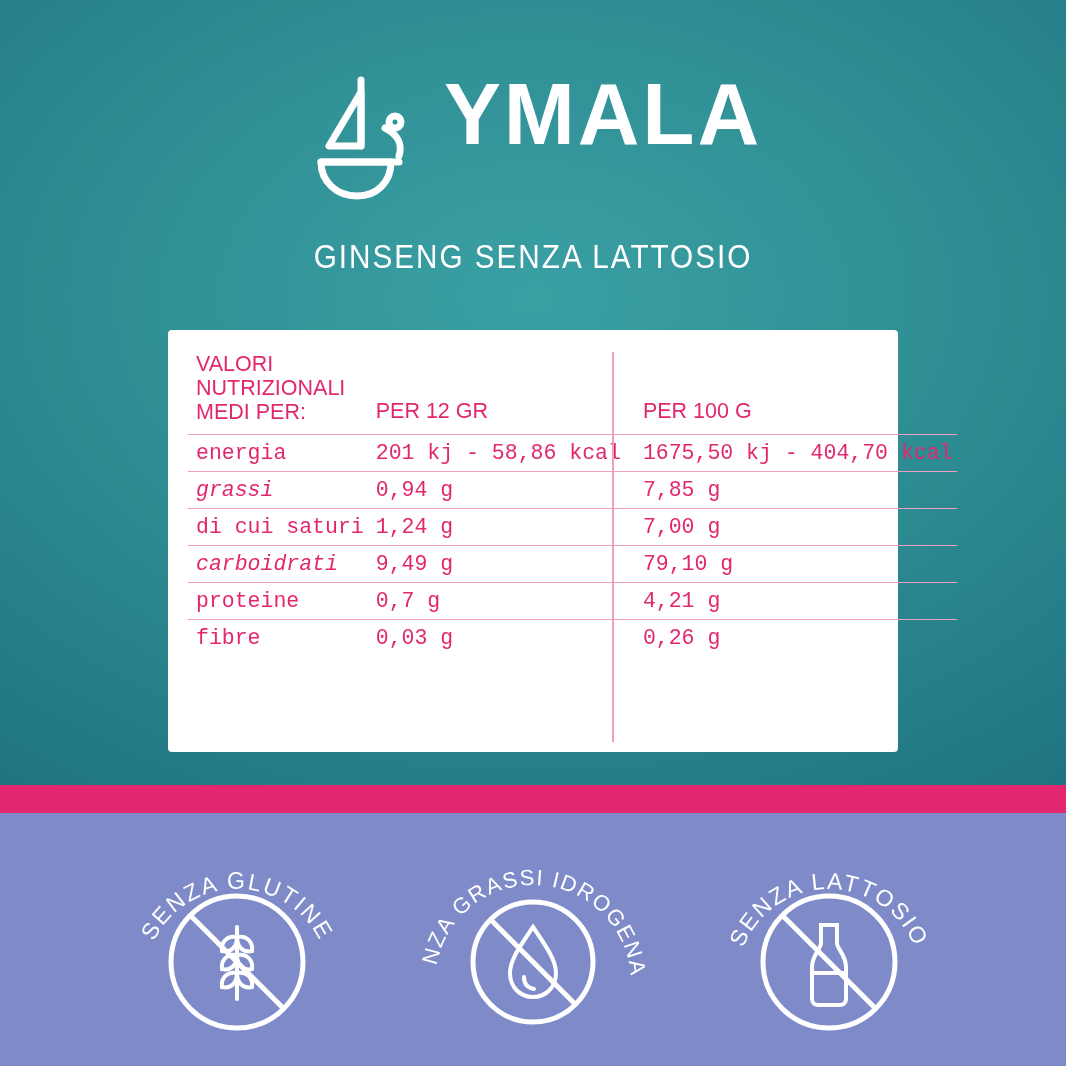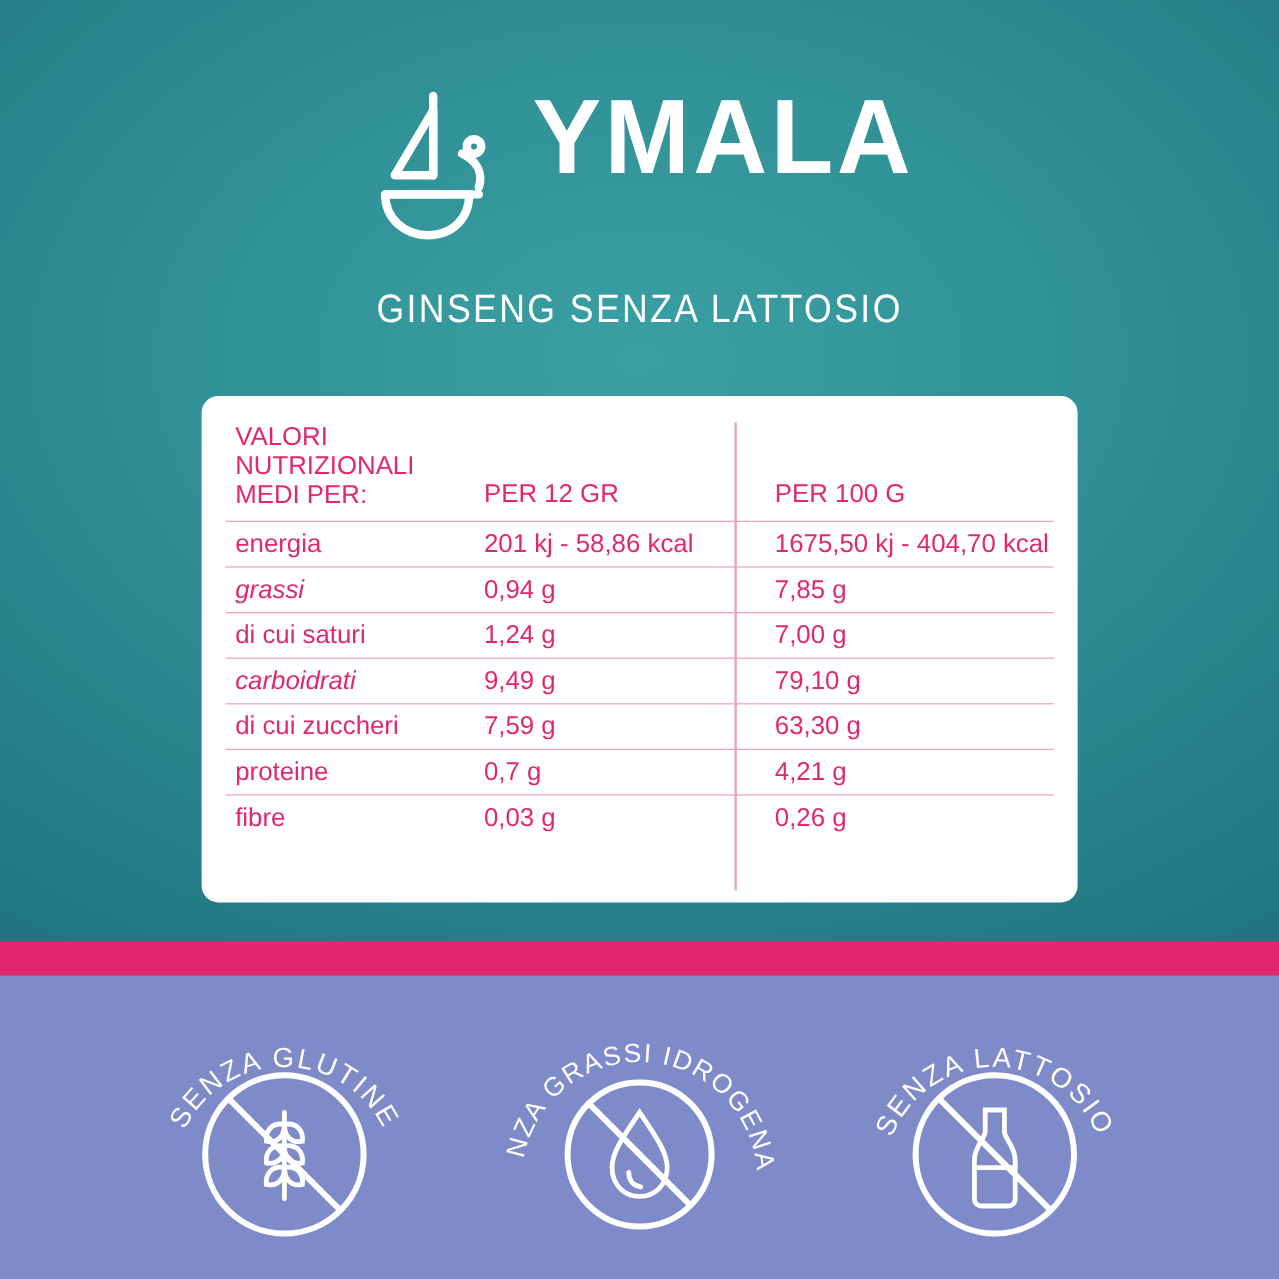--- a/index.html
+++ b/index.html
@@ -63,38 +63,39 @@
   }
 
   
   .card {
     position: absolute;
     left: 168px;
     top: 330px;
     width: 730px;
     height: 422px;
     background: #ffffff;
-    border-radius: 14px;
+    border-radius: 4px;
     box-sizing: border-box;
     padding: 16px 20px 10px 20px;
   }
   .nutri-table {
     width: 100%;
     border-collapse: collapse;
     color: #e2276e;
     font-size: 21.5px;
     font-family: "Liberation Sans", sans-serif;
   }
   .nutri-table td {
     padding: 6px 4px 6px 8px;
     vertical-align: bottom;
     white-space: nowrap;
   }
   .nutri-table tbody tr td {
     border-top: 1.4px solid #f0a0be;
+    font-family: Liberation Mono, monospace;
   }
   .nutri-table thead td {
     border: none;
     vertical-align: bottom;
     padding-bottom: 10px;
   }
   .col-label { width: 215px; }
   .col-a { width: 240px; margin-left: 36px; }
   .col-b { width: auto; padding-left: 18px !important; }
 
@@ -189,25 +190,20 @@
           </tr>
           <tr>
             <td class="col-label">di cui saturi</td>
             <td class="col-a">1,24 g</td>
             <td class="col-b">7,00 g</td>
           </tr>
           <tr>
             <td class="col-label italic">carboidrati</td>
             <td class="col-a">9,49 g</td>
             <td class="col-b">79,10 g</td>
-          </tr>
-          <tr>
-            <td class="col-label">di cui zuccheri</td>
-            <td class="col-a">7,59 g</td>
-            <td class="col-b">63,30 g</td>
           </tr>
           <tr>
             <td class="col-label">proteine</td>
             <td class="col-a">0,7 g</td>
             <td class="col-b">4,21 g</td>
           </tr>
           <tr>
             <td class="col-label">fibre</td>
             <td class="col-a">0,03 g</td>
             <td class="col-b">0,26 g</td>

